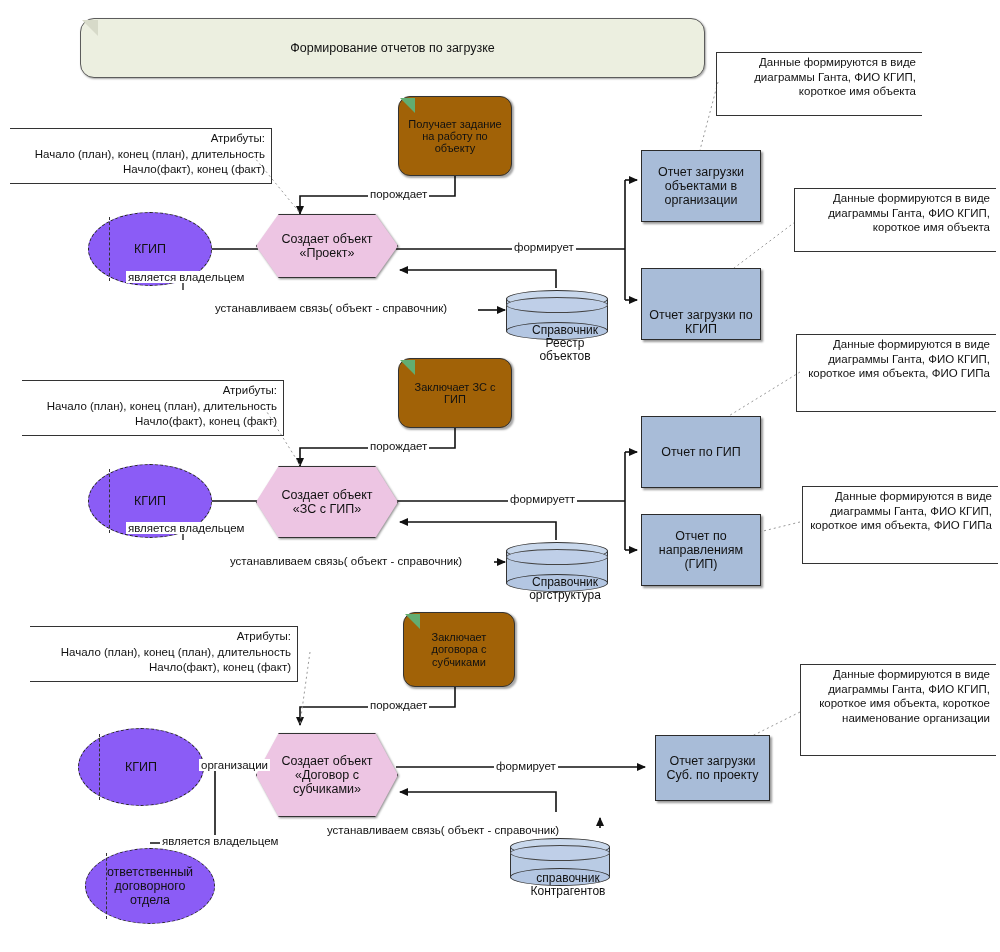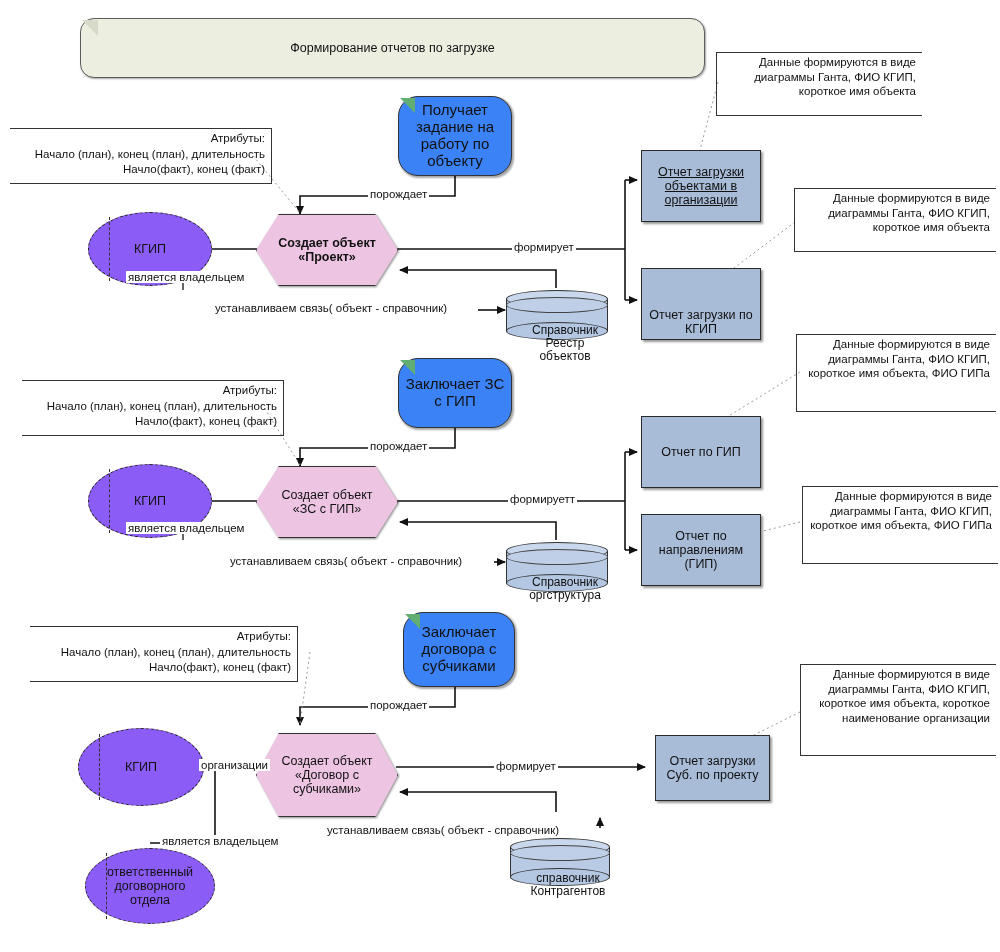--- a/index.html
+++ b/index.html
@@ -10,22 +10,22 @@
   .node{position:absolute;box-sizing:border-box;display:flex;align-items:center;
         justify-content:center;text-align:center;color:#111;line-height:1.12;}
 
   
   .pool{border:1px solid #5c5c5c;border-radius:14px;background:#ecefe0;
         font-size:12.5px;box-shadow:1px 1px 2px rgba(0,0,0,.35);}
   .pool .fold{position:absolute;left:1px;top:1px;width:0;height:0;
         border-left:16px solid transparent;border-top:16px solid #d7dac9;}
 
   
-  .task{border:1.6px solid #333;border-radius:20px;background:#3b82f6;
-        font-size:15px;box-shadow:1.5px 1.5px 2px rgba(0,0,0,.35);}
+  .task{border:1.6px solid #333;border-radius:12px;background:#a16207;
+        font-size:11px;box-shadow:1.5px 1.5px 2px rgba(0,0,0,.35);}
   .task .fold{position:absolute;left:1px;top:1px;width:0;height:0;
         border-left:15px solid transparent;border-top:15px solid #62ad71;}
 
   
   .hex{background:#edc5e3;border:1.6px solid #333;font-size:12.5px;
        clip-path:polygon(16% 0,84% 0,100% 50%,84% 100%,16% 100%,0 50%);}
   .hexwrap{position:absolute;filter:drop-shadow(1.5px 1.5px 1px rgba(0,0,0,.45));}
 
   
   .report{border:1.8px solid #2b2b2b;background:#a8bcd8;font-size:12.5px;
@@ -137,21 +137,21 @@
     <span class="txt" style="margin-top:-3px;">Начало (план), конец (план), длительность</span>
     <span class="txt" style="margin-top:-3px;">Начло(факт), конец (факт)</span>
   </div>
 
   <div class="node task" style="left:398px;top:96px;width:114px;height:80px;padding:4px 6px;">
     <span class="fold"></span>
     <span>Получает задание на работу по объекту</span>
   </div>
 
   <div class="hexwrap" style="left:256px;top:214px;width:142px;height:72px;">
-    <div class="node hex" style="position:absolute;left:0;top:0;width:142px;height:72px;padding:0 14px;font-weight:bold;">
+    <div class="node hex" style="position:absolute;left:0;top:0;width:142px;height:64px;padding:0 14px;">
       <span>Создает объект «Проект»</span>
     </div>
   </div>
 
   <div class="node role" style="left:88px;top:212px;width:124px;height:74px;">
     <span class="spine"></span>
     <span>КГИП</span>
   </div>
   <div class="elabel" style="left:126px;top:271px;">является владельцем</div>
 
@@ -163,21 +163,21 @@
     <div class="body"></div>
     <div class="bot"></div>
     <div class="top"></div>
     <div class="mid"></div>
     <div class="lbl">
       <div>Справочник</div>
       <div>Реестр объектов</div>
     </div>
   </div>
 
-  <div class="node report" style="left:641px;top:150px;width:120px;height:72px;padding:3px 5px;text-decoration:underline;">
+  <div class="node report" style="left:641px;top:150px;width:120px;height:72px;padding:3px 5px;">
     <span>Отчет загрузки объектами  в организации</span>
   </div>
   <div class="node report" style="left:641px;top:268px;width:120px;height:72px;padding:3px 5px;align-items:flex-end;">
     <span>Отчет загрузки по КГИП</span>
   </div>
 
   <div class="note br-l" style="left:716px;top:52px;width:206px;height:64px;">
     <span class="txt">Данные формируются в виде диаграммы Ганта, ФИО КГИП, короткое имя объекта</span>
   </div>
   <div class="note br-l" style="left:794px;top:188px;width:202px;height:64px;">

